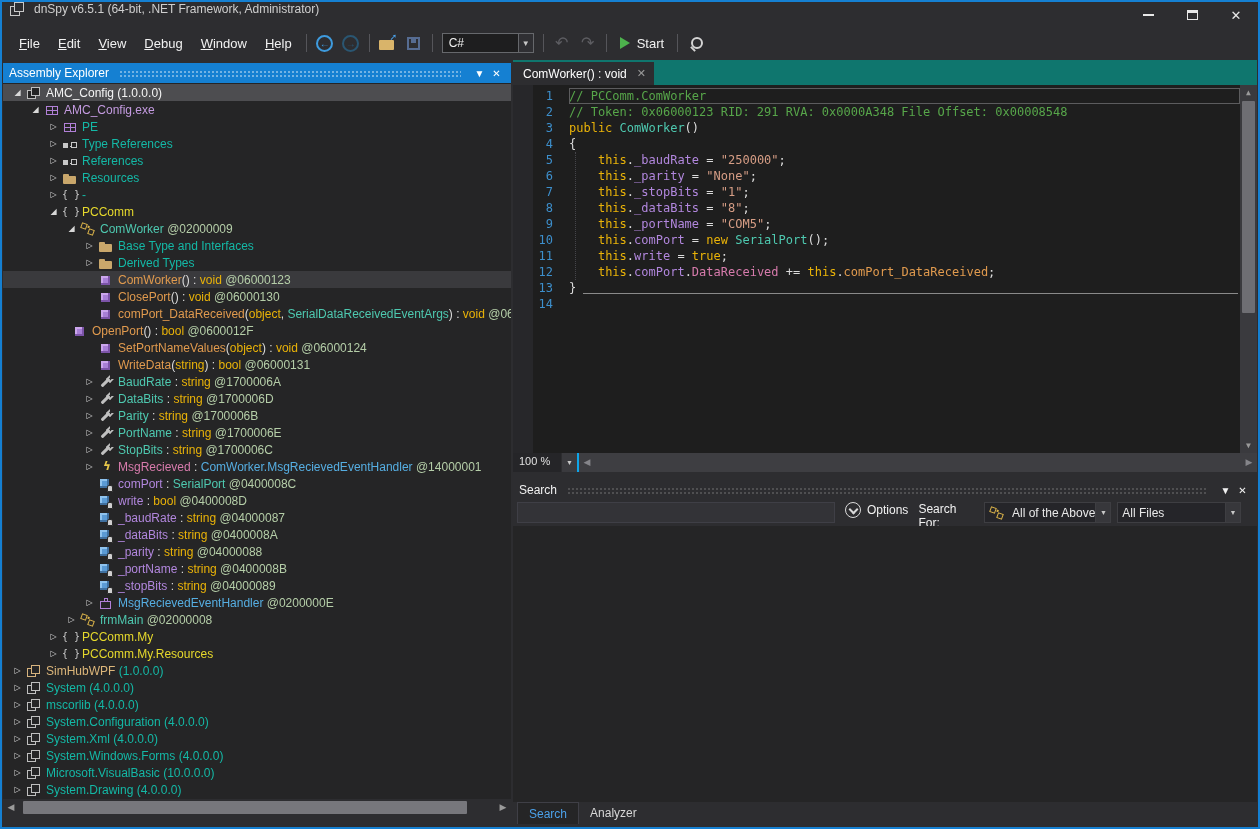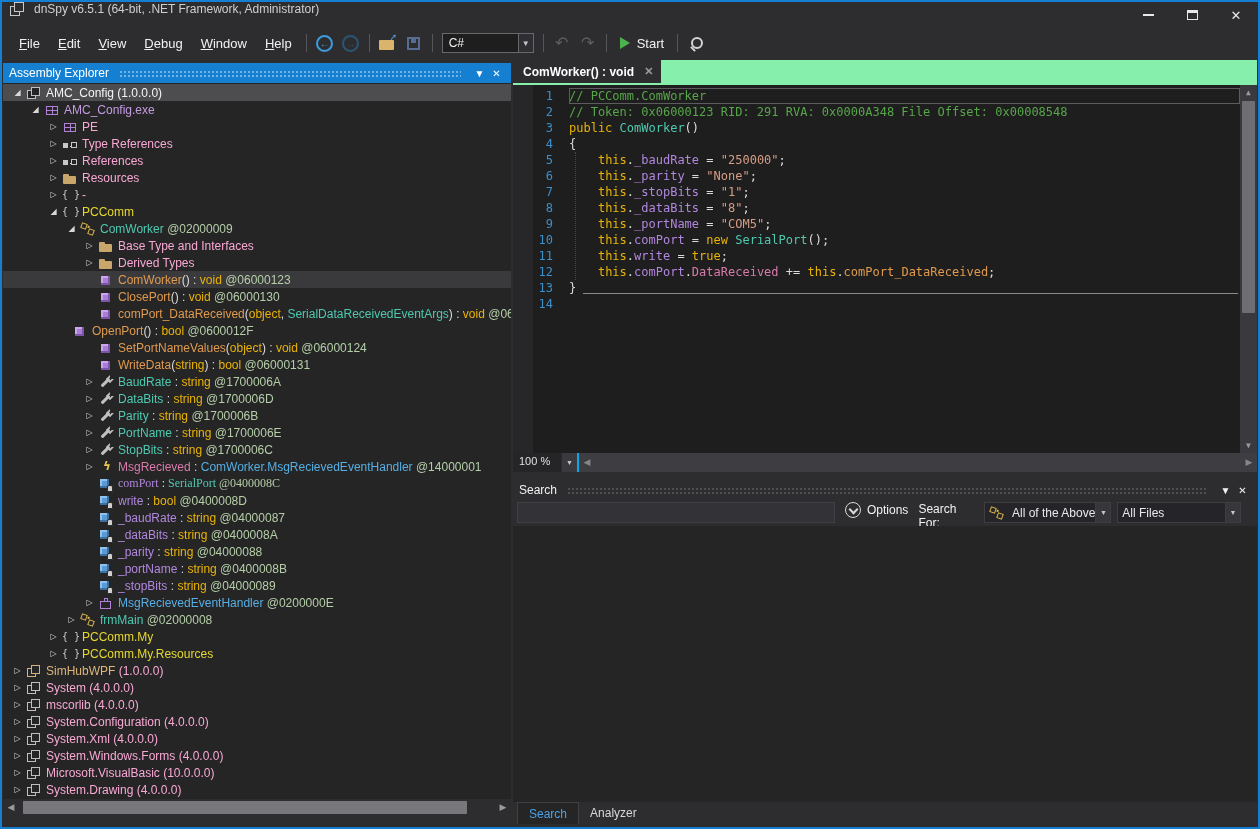--- a/index.html
+++ b/index.html
@@ -94,21 +94,21 @@
   .hscroll { height:17px; background:#2d2d30; position:relative; flex:none; }
   .hscroll .arrow { position:absolute; top:0; width:16px; height:17px; color:#9a9a9a; font-size:9px; line-height:17px; text-align:center; }
   .hscroll .arrow.left { left:0; } .hscroll .arrow.right { right:0; }
   .hscroll .thumb { position:absolute; top:2px; height:13px; background:#77777c; border-radius:1px; }
   .vscroll { position:absolute; right:0; top:0; bottom:0; width:17px; background:#3a3a3e; }
   .vscroll .arrow { position:absolute; left:0; width:17px; height:15px; color:#9a9a9a; font-size:8px; text-align:center; line-height:15px; }
   .vscroll .thumb { position:absolute; left:2px; width:13px; background:#6e6e73; border-radius:1px; }
 
   
   .right-panel { position:absolute; left:511px; right:1px; top:2px; bottom:3px; display:flex; flex-direction:column; }
-  .tabstrip { height:25px; background:#86efac; display:flex; align-items:flex-start; flex:none;font-weight:bold; }
+  .tabstrip { height:25px; background:#0f766e; display:flex; align-items:flex-end; flex:none; }
   .doc-tab { height:23px; background:#2d2d30; display:flex; align-items:center; padding:0 8px 0 10px; color:#ffffff; font-size:12px; gap:10px; }
   .doc-tab .tab-close { color:#9a9a9a; font-size:11px; }
 
   .editor { position:relative; height:368px; background:#1e1e1e; overflow:hidden; flex:none;
             font-family:"DejaVu Sans Mono", monospace; font-size:12px; }
   .glyph-margin { position:absolute; left:0; top:0; bottom:0; width:20px; background:#27272a; }
   .code-lines { position:absolute; left:0; right:17px; top:3px; }
   .code-line { display:flex; height:16px; line-height:16px; white-space:pre; }
   .code-line .ln { width:56px; padding-right:16px; text-align:right; color:#3d8fcc; flex:none; }
   .code-line .body { flex:1; position:relative; height:16px; }
@@ -136,21 +136,21 @@
   .dropdown .dd-val { flex:1; padding-left:4px; color:#e8e8e8; font-size:12px; display:flex; align-items:center; gap:3px; white-space:nowrap; overflow:hidden; }
   .dropdown .dd-btn { width:15px; height:100%; background:#37373b; border-left:1px solid #3e3e42; color:#c8c8c8; font-size:7px; display:flex; align-items:center; justify-content:center; flex:none; }
   .dd-searchfor { width:130px; } .dd-files { width:130px; }
 
   .results { flex:1; background:#252526; }
   .bottom-tabs { height:22px; background:#2d2d30; display:flex; align-items:stretch; padding-left:4px; flex:none; }
   .btab { display:flex; align-items:center; padding:0 11px; font-size:12px; color:#d8d8d8; }
   .btab.active { background:#252526; border:1px solid #3f3f46; border-bottom:none; color:#4ba0e8; }
 
   
-  .c-t { color:#f9a8d4; } .c-w { color:#f5f5f5; } .c-pun { color:#dcdcdc; }
+  .c-t { color:#14b8a6; } .c-w { color:#f5f5f5; } .c-pun { color:#dcdcdc; }
   .c-ns { color:#e6d92c; } .c-type { color:#4ec9b0; } .c-num { color:#b5cea8; }
   .c-kw { color:#eab308; } .c-method { color:#e09a4e; } .c-prop { color:#4ec9b0; }
   .c-event { color:#d77bac; } .c-field { color:#b287de; } .c-dele { color:#56aee2; }
   .c-asm { color:#dcb67a; } .c-str { color:#d69d85; } .c-com { color:#57a64a; }
   .c-module { color:#c49be0; }
 </style>
 </head>
 <body>
 
 <div id="app">
@@ -328,21 +328,21 @@
           <div class="tree-row" style="padding-left: 78px;">
             <span class="exp">▷</span>
             <span class="ico ico-property"></span>
             <span class="tree-label"><span class="c-prop">StopBits</span><span class="c-pun"> : </span><span class="c-kw">string</span><span class="c-num"> @1700006C</span></span>
           </div>
           <div class="tree-row" style="padding-left: 78px;">
             <span class="exp">▷</span>
             <span class="ico ico-event"></span>
             <span class="tree-label"><span class="c-event">MsgRecieved</span><span class="c-pun"> : </span><span class="c-dele">ComWorker.MsgRecievedEventHandler</span><span class="c-num"> @14000001</span></span>
           </div>
-          <div class="tree-row" style="padding-left: 78px; font-family: Liberation Serif, serif;">
+          <div class="tree-row" style="padding-left: 78px;">
             <span class="exp"></span>
             <span class="ico ico-field"></span>
             <span class="tree-label"><span class="c-field">comPort</span><span class="c-pun"> : </span><span class="c-type">SerialPort</span><span class="c-num"> @0400008C</span></span>
           </div>
           <div class="tree-row" style="padding-left: 78px;">
             <span class="exp"></span>
             <span class="ico ico-field"></span>
             <span class="tree-label"><span class="c-field">write</span><span class="c-pun"> : </span><span class="c-kw">bool</span><span class="c-num"> @0400008D</span></span>
           </div>
           <div class="tree-row" style="padding-left: 78px;">

